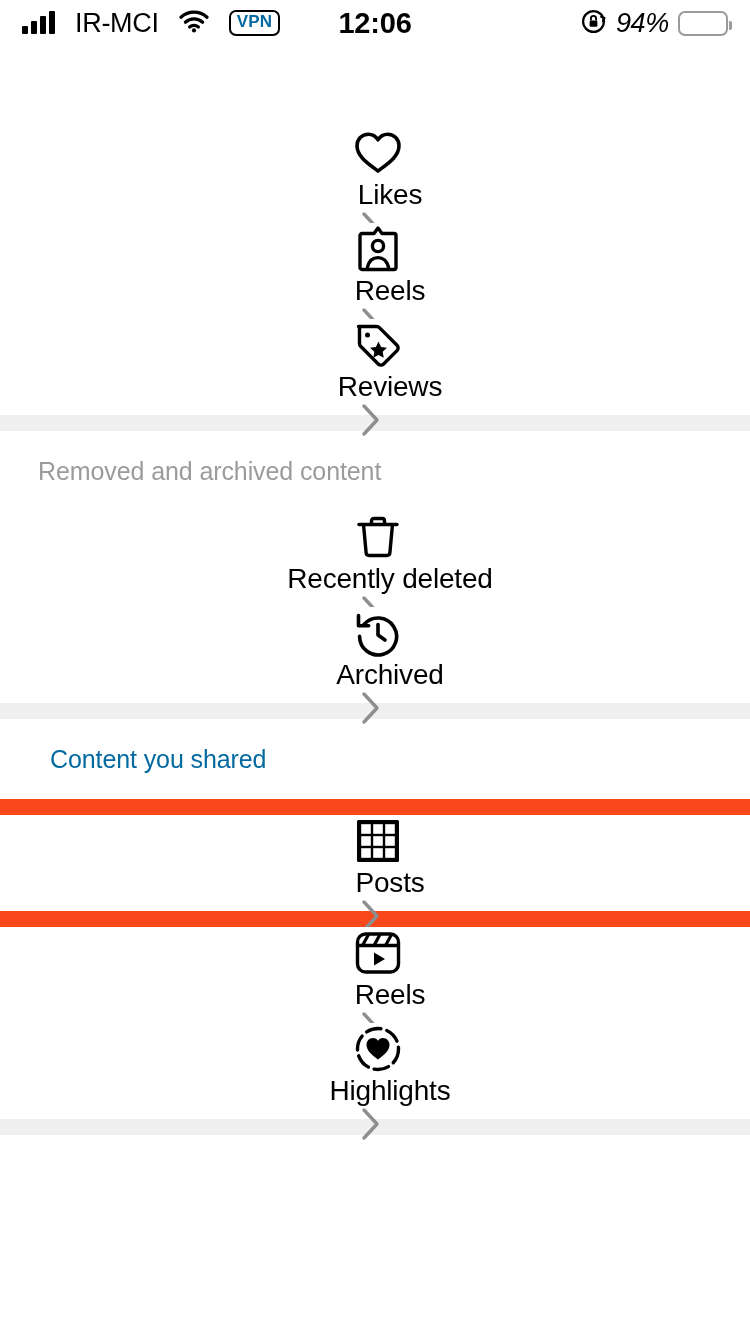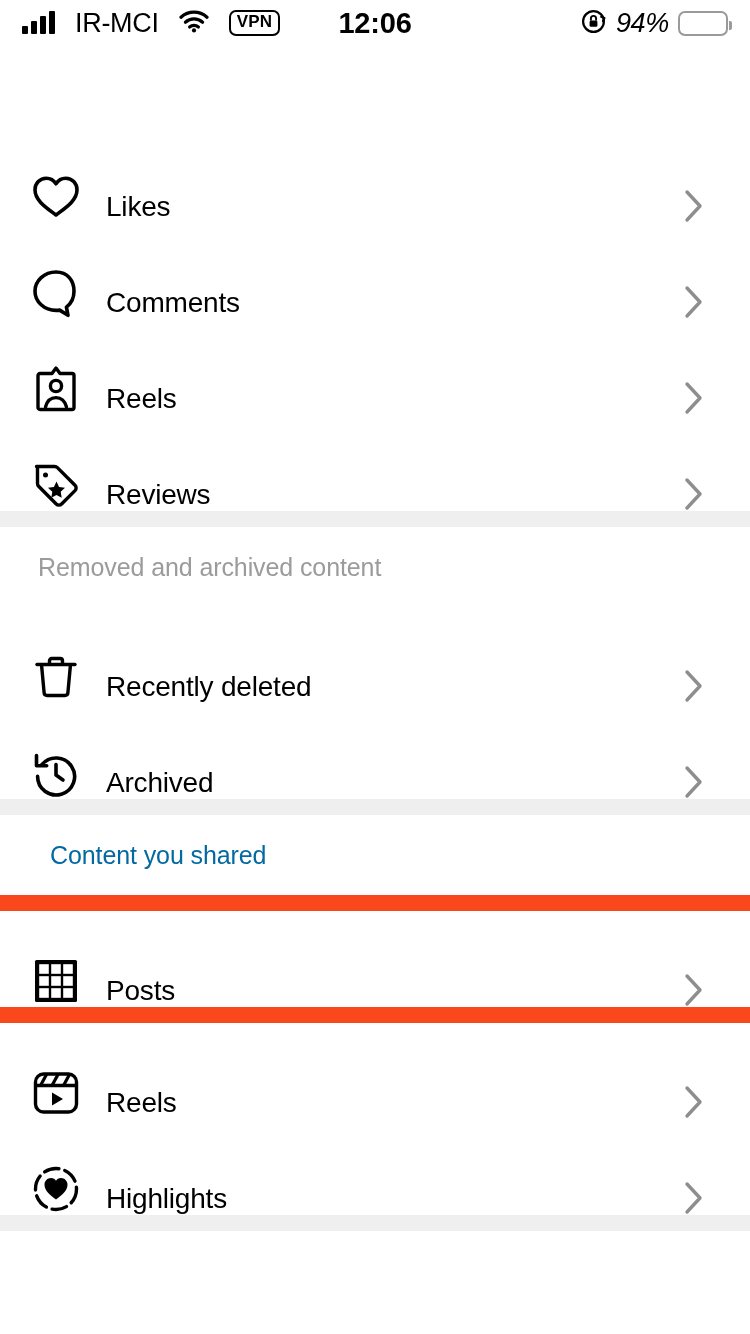--- a/index.html
+++ b/index.html
@@ -41,21 +41,21 @@
   }
   .signal { display: flex; align-items: flex-end; gap: 3px; height: 22px; }
   .signal i { display: block; width: 6px; background: #000; border-radius: 1px; }
   .signal i:nth-child(1) { height: 8px; }
   .signal i:nth-child(2) { height: 13px; }
   .signal i:nth-child(3) { height: 18px; }
   .signal i:nth-child(4) { height: 23px; }
 
   .vpn-badge {
     border: 2.5px solid #000; border-radius: 7px;
-    font-size: 17px; font-weight: 700; color: #000000;
+    font-size: 17px; font-weight: 700; color: #0369a1;
     padding: 1px 6px 2px; line-height: 1.1;
     letter-spacing: 0.2px;
   }
 
   .battery {
     position: relative; width: 50px; height: 25px;
     border: 2.5px solid #9a9a9a; border-radius: 7px;
     padding: 2px;
   }
   .battery::after {
@@ -84,23 +84,23 @@
     position: absolute; left: 0; top: 50%;
     transform: translateY(-50%);
     width: 750px; text-align: center;
     font-size: 31px; font-weight: 700; color: #000;
     letter-spacing: -0.3px;
   }
 
   
   .list { position: absolute; top: 127px; left: 0; width: 750px; }
   .row {
-    position: relative; display: flex; align-items: flex-end;
+    position: relative; display: flex; align-items: center;
     height: 96px; padding: 0 24px 0 30px;
-    background: #fff; cursor: pointer;
+    background: #fff; cursor: pointer; flex-direction: column;
   }
   .row .ic {
     width: 52px; height: 52px; flex: 0 0 52px;
     display: flex; align-items: center; justify-content: center;
   }
   .row .lbl {
     margin-left: 24px; flex: 1 1 auto;
     font-size: 28px; color: #000; letter-spacing: -0.2px;
   }
   .row .chev {
@@ -175,33 +175,20 @@
         </svg>
       </span>
       <span class="lbl">Likes</span>
       <span class="chev">
         <svg width="22" height="34" viewBox="0 0 22 34">
           <path d="M5 3l13 14L5 31" stroke="#8e8e8e" stroke-width="3.4" fill="none" stroke-linecap="round" stroke-linejoin="round"></path>
         </svg>
       </span>
     </div>
 
-    <div class="row">
-      <span class="ic">
-        <svg width="50" height="50" viewBox="0 0 50 50">
-          <path d="M25 4C13.4 4 4 12.6 4 23.2c0 10.6 9.4 19.2 21 19.2 1.2 0 2.4-.1 3.6-.3l8.4 5.2-1.6-8.2c4.6-3.5 7.6-8.8 7.6-15.9C43 12.6 36.6 4 25 4z" stroke="#000" stroke-width="3.6" fill="none" stroke-linejoin="round"></path>
-        </svg>
-      </span>
-      <span class="lbl">Comments</span>
-      <span class="chev">
-        <svg width="22" height="34" viewBox="0 0 22 34">
-          <path d="M5 3l13 14L5 31" stroke="#8e8e8e" stroke-width="3.4" fill="none" stroke-linecap="round" stroke-linejoin="round"></path>
-        </svg>
-      </span>
-    </div>
 
     <div class="row">
       <span class="ic">
         <svg width="50" height="50" viewBox="0 0 50 50">
           <path d="M6 9.5h12l4-5.5 4 5.5h12a2 2 0 0 1 2 2v32a2 2 0 0 1-2 2H6a2 2 0 0 1-2-2v-32a2 2 0 0 1 2-2z" transform="translate(3,0)" stroke="#000" stroke-width="3.4" fill="none" stroke-linejoin="round"></path>
           <circle cx="25" cy="22" r="5.6" stroke="#000" stroke-width="3.4" fill="none"></circle>
           <path d="M14.5 43c1.5-6 5.4-9.4 10.5-9.4S33.9 37 35.5 43" stroke="#000" stroke-width="3.4" fill="none" stroke-linecap="round"></path>
         </svg>
       </span>
       <span class="lbl">Reels</span>

